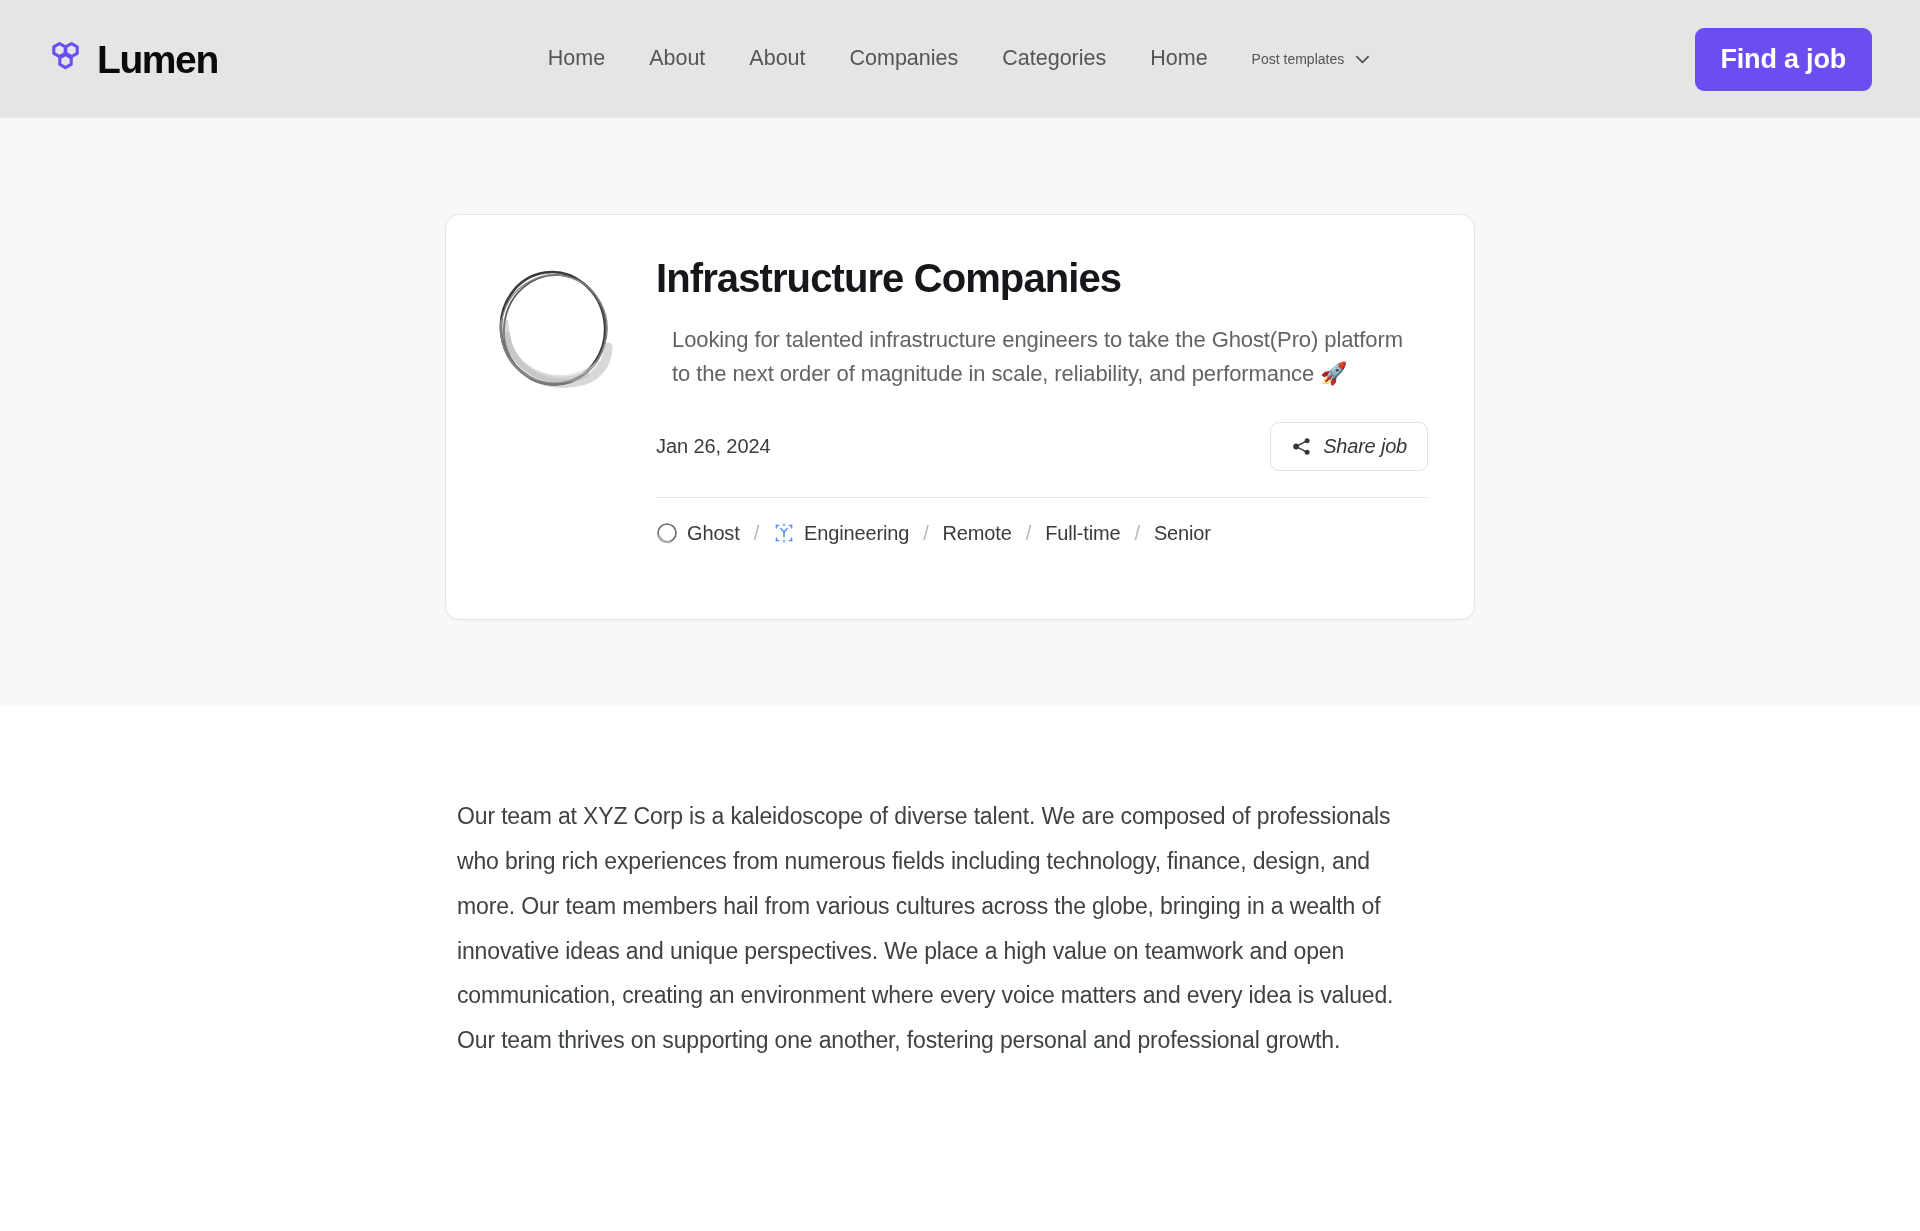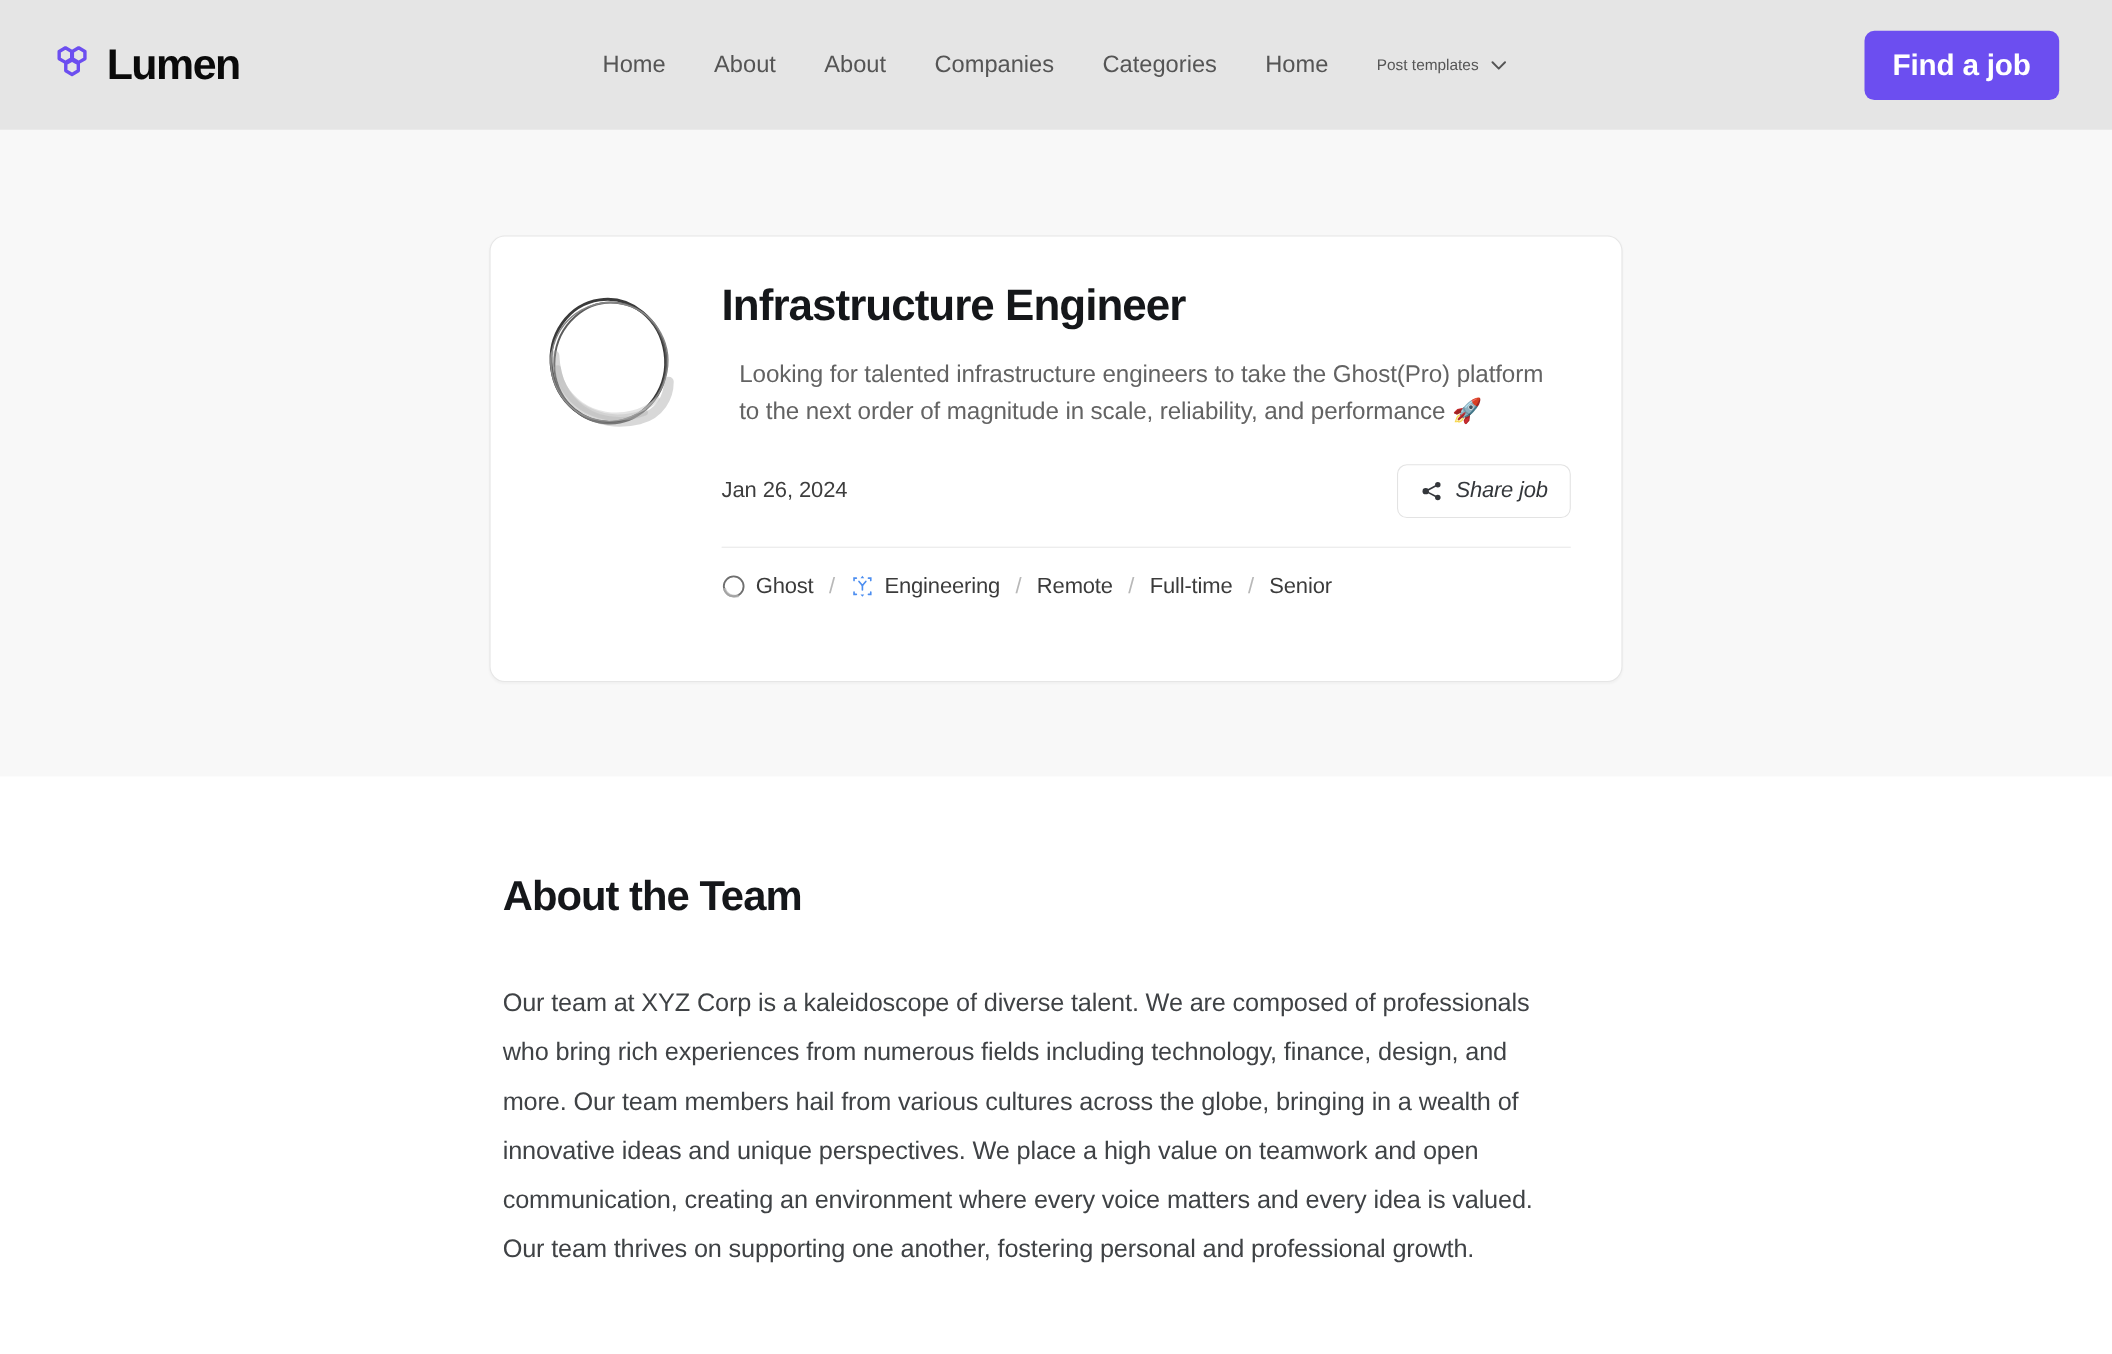--- a/index.html
+++ b/index.html
@@ -245,21 +245,21 @@
             <ellipse cx="65" cy="65" rx="51" ry="55" stroke="#5c5c5c" stroke-width="1.8" transform="rotate(5 65 65)"></ellipse>
             <ellipse cx="64" cy="64" rx="53" ry="54" stroke="#868686" stroke-width="1.3" transform="rotate(16 64 64)"></ellipse>
             <path d="M14 58 C 16 104, 52 126, 92 116 C 110 111, 118 96, 118 82" stroke="#9d9d9d" stroke-width="9" opacity="0.40"></path>
             <path d="M17 70 C 22 104, 58 124, 96 110" stroke="#b4b4b4" stroke-width="6" opacity="0.45"></path>
             <path d="M22 84 C 38 114, 80 122, 108 98" stroke="#c9c9c9" stroke-width="4" opacity="0.5"></path>
           </g>
         </svg>
       </div>
 
       <div class="job-body">
-        <h1 class="job-title">Infrastructure Engineer</h1>
+        <h1 class="job-title">Infrastructure Companies</h1>
         <p class="job-desc">Looking for talented infrastructure engineers to take the Ghost(Pro) platform to the next order of magnitude in scale, reliability, and performance 🚀</p>
 
         <div class="job-meta-row">
           <span class="job-date">Jan 26, 2024</span>
           <button class="share-button">
             <span class="share-icon">
               <svg viewBox="0 0 21 21" xmlns="http://www.w3.org/2000/svg">
                 <g stroke="#34373b" stroke-width="1.5" fill="none">
                   <line x1="7.2" y1="9.4" x2="14.4" y2="5.6"></line>
                   <line x1="7.2" y1="11.6" x2="14.4" y2="15.4"></line>
@@ -320,16 +320,15 @@
             <span>Senior</span>
           </span>
         </div>
       </div>
     </div>
   </article>
 </section>
 
 <section class="article">
   <div class="article-inner">
-    <h2 class="section-title">About the Team</h2>
     <p class="section-body">Our team at XYZ Corp is a kaleidoscope of diverse talent. We are composed of professionals who bring rich experiences from numerous fields including technology, finance, design, and more. Our team members hail from various cultures across the globe, bringing in a wealth of innovative ideas and unique perspectives. We place a high value on teamwork and open communication, creating an environment where every voice matters and every idea is valued. Our team thrives on supporting one another, fostering personal and professional growth.</p>
   </div>
 </section>
 
 </body></html>

